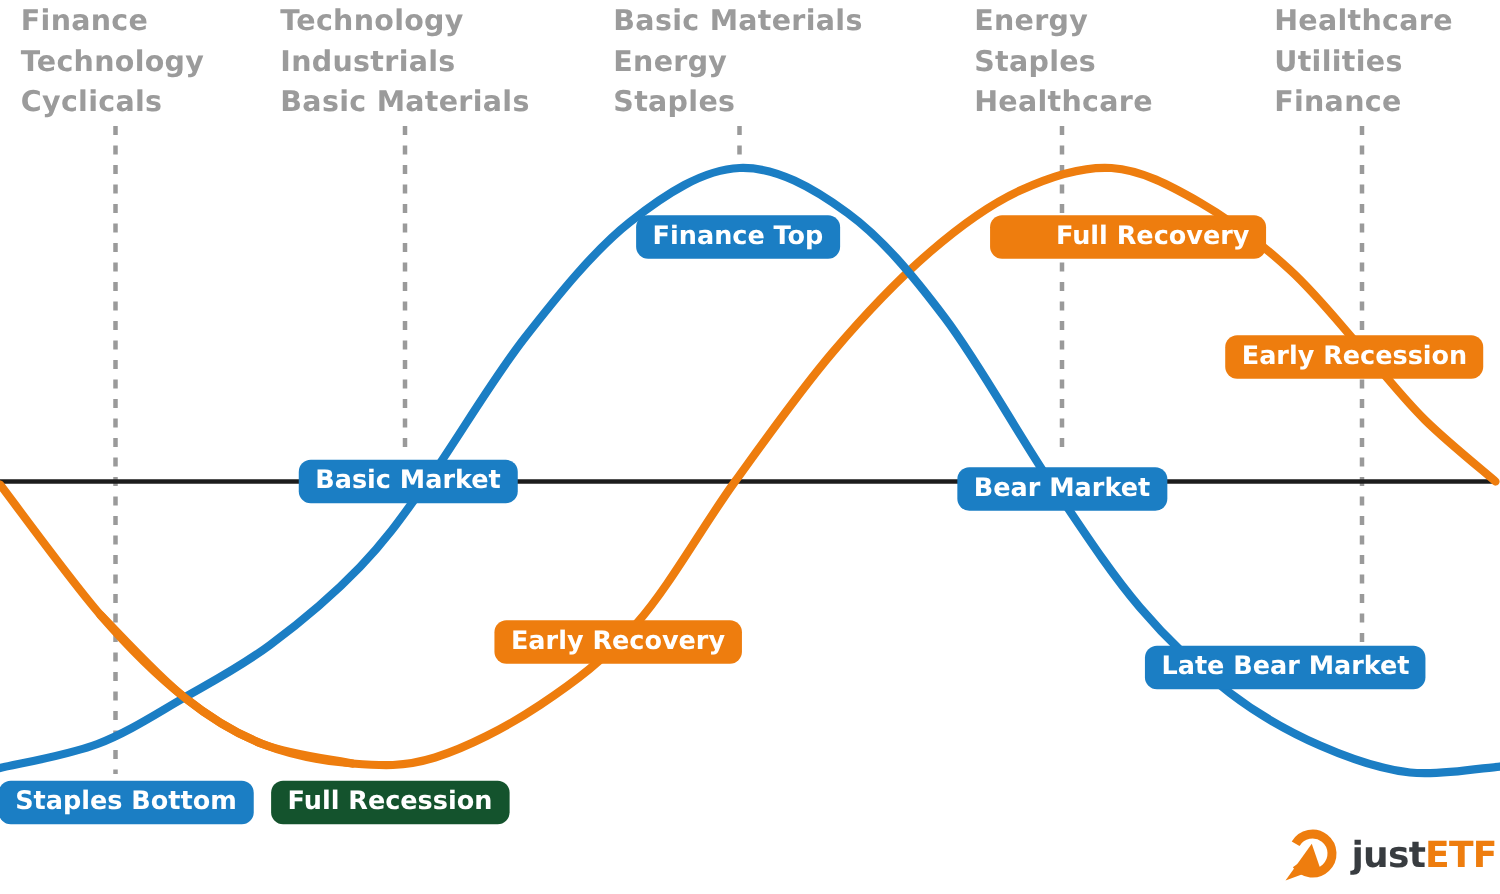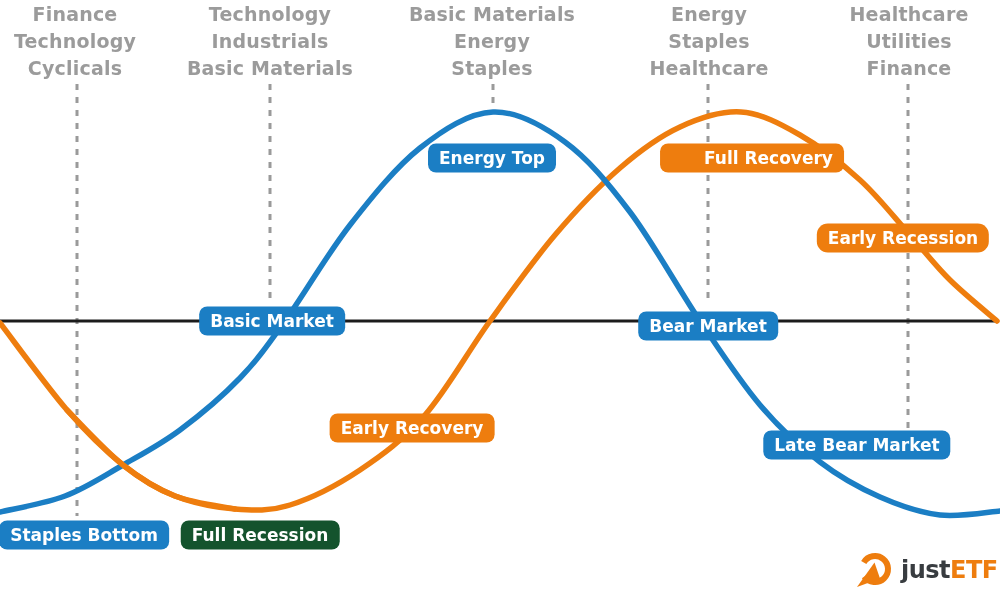--- a/index.html
+++ b/index.html
@@ -2,21 +2,21 @@
 <html><head>
 <meta charset="utf-8">
 <style>
   html,body{margin:0;padding:0;background:#fff;}
   .stage{
     position:relative;width:1000px;height:596px;background:#ffffff;overflow:hidden;
     font-family:"DejaVu Sans","Liberation Sans",sans-serif;
   }
   .chart-svg{position:absolute;left:0;top:0;}
   .sector-label{
-    position:absolute;transform:translateX(-50%);text-align:center;
+    position:absolute;transform:translateX(-50%);
     font-weight:700;font-size:19px;line-height:27px;white-space:pre-line;
     color:#9b9b9b;letter-spacing:.2px;
   }
   .phase-badge{
     position:absolute;transform:translate(-50%,-50%);
     color:#fff;font-weight:700;font-size:17px;line-height:1;
     padding:6px 11px;border-radius:8px;white-space:nowrap;
   }
   .logo{
     position:absolute;left:854px;top:550px;display:flex;align-items:center;gap:7px;
@@ -39,24 +39,24 @@
       <line x1="0" y1="321" x2="997" y2="321" stroke="#1c1c1c" stroke-width="3"></line>
       <path d="M 0 323 C 11.2 337.5, 46.5 386.3, 67 410 C 87.5 433.7, 105.0 450.7, 123 465 C 141.0 479.3, 156.3 488.7, 175 496 C 193.7 503.3, 215.8 507.5, 235 509 C 254.2 510.5, 269.2 511.5, 290 505 C 310.8 498.5, 337.5 485.0, 360 470 C 382.5 455.0, 403.3 439.8, 425 415 C 446.7 390.2, 468.3 351.0, 490 321 C 511.7 291.0, 533.3 260.5, 555 235 C 576.7 209.5, 599.2 186.0, 620 168 C 640.8 150.0, 659.8 136.3, 680 127 C 700.2 117.7, 721.0 110.7, 741 112 C 761.0 113.3, 780.2 123.7, 800 135 C 819.8 146.3, 841.7 163.3, 860 180 C 878.3 196.7, 895.0 218.3, 910 235 C 925.0 251.7, 935.5 265.7, 950 280 C 964.5 294.3, 989.2 314.2, 997 321" fill="none" stroke="#ee7d0e" stroke-width="5.5" stroke-linecap="round"></path>
       <path d="M 0 512 C 10.8 509.3, 44.5 503.8, 65 496 C 85.5 488.2, 103.8 476.0, 123 465 C 142.2 454.0, 160.5 444.5, 180 430 C 199.5 415.5, 222.5 396.2, 240 378 C 257.5 359.8, 266.7 346.5, 285 321 C 303.3 295.5, 327.5 253.8, 350 225 C 372.5 196.2, 396.2 166.8, 420 148 C 443.8 129.2, 468.8 113.0, 493 112 C 517.2 111.0, 542.2 125.3, 565 142 C 587.8 158.7, 607.5 182.2, 630 212 C 652.5 241.8, 678.3 288.8, 700 321 C 721.7 353.2, 740.0 381.5, 760 405 C 780.0 428.5, 800.0 446.7, 820 462 C 840.0 477.3, 860.0 488.2, 880 497 C 900.0 505.8, 920.0 512.7, 940 515 C 960.0 517.3, 990.0 511.7, 1000 511" fill="none" stroke="#1b7ec4" stroke-width="5.5" stroke-linecap="round"></path>
       <path d="M 67 410 C 76.3 419.2, 105.0 450.7, 123 465 C 141.0 479.3, 156.3 488.7, 175 496 C 193.7 503.3, 225.0 506.8, 235 509" fill="none" stroke="#ee7d0e" stroke-width="5.5" stroke-linecap="round"></path>
     </svg>
 
   <div id="labels-layer">
       <div class="phase-badge" style="background: #14532d; left: 260px; top: 535px;">Full Recession</div>
       <div class="phase-badge" style="background: rgb(238, 125, 14); left: 412px; top: 428px;">Early Recovery</div>
       <div class="phase-badge" style="background: rgb(238, 125, 14); left: 752px; top: 158px; padding-left: 44px;">Full Recovery</div>
-      <div class="phase-badge" style="background: rgb(238, 125, 14); left: 903px; top: 238px; border-radius: 11px;">Early Recession</div>
+      <div class="phase-badge" style="background: rgb(238, 125, 14); left: 903px; top: 238px;">Early Recession</div>
       <div class="phase-badge" style="background: rgb(27, 126, 196); left: 84px; top: 535px;">Staples Bottom</div>
       <div class="phase-badge" style="background: rgb(27, 126, 196); left: 272px; top: 321px;">Basic Market</div>
-      <div class="phase-badge" style="background: rgb(27, 126, 196); left: 492px; top: 158px;">Energy Top</div>
+      <div class="phase-badge" style="background: rgb(27, 126, 196); left: 492px; top: 158px;">Finance Top</div>
       <div class="phase-badge" style="background: rgb(27, 126, 196); left: 708px; top: 326px;">Bear Market</div>
       <div class="phase-badge" style="background: rgb(27, 126, 196); left: 857px; top: 445px;">Late Bear Market</div>
       <div class="sector-label" style="left: 75px; top: 1px;">Finance
 Technology
 Cyclicals</div>
       <div class="sector-label" style="left: 270px; top: 1px;">Technology
 Industrials
 Basic Materials</div>
       <div class="sector-label" style="left: 492px; top: 1px;">Basic Materials
 Energy

